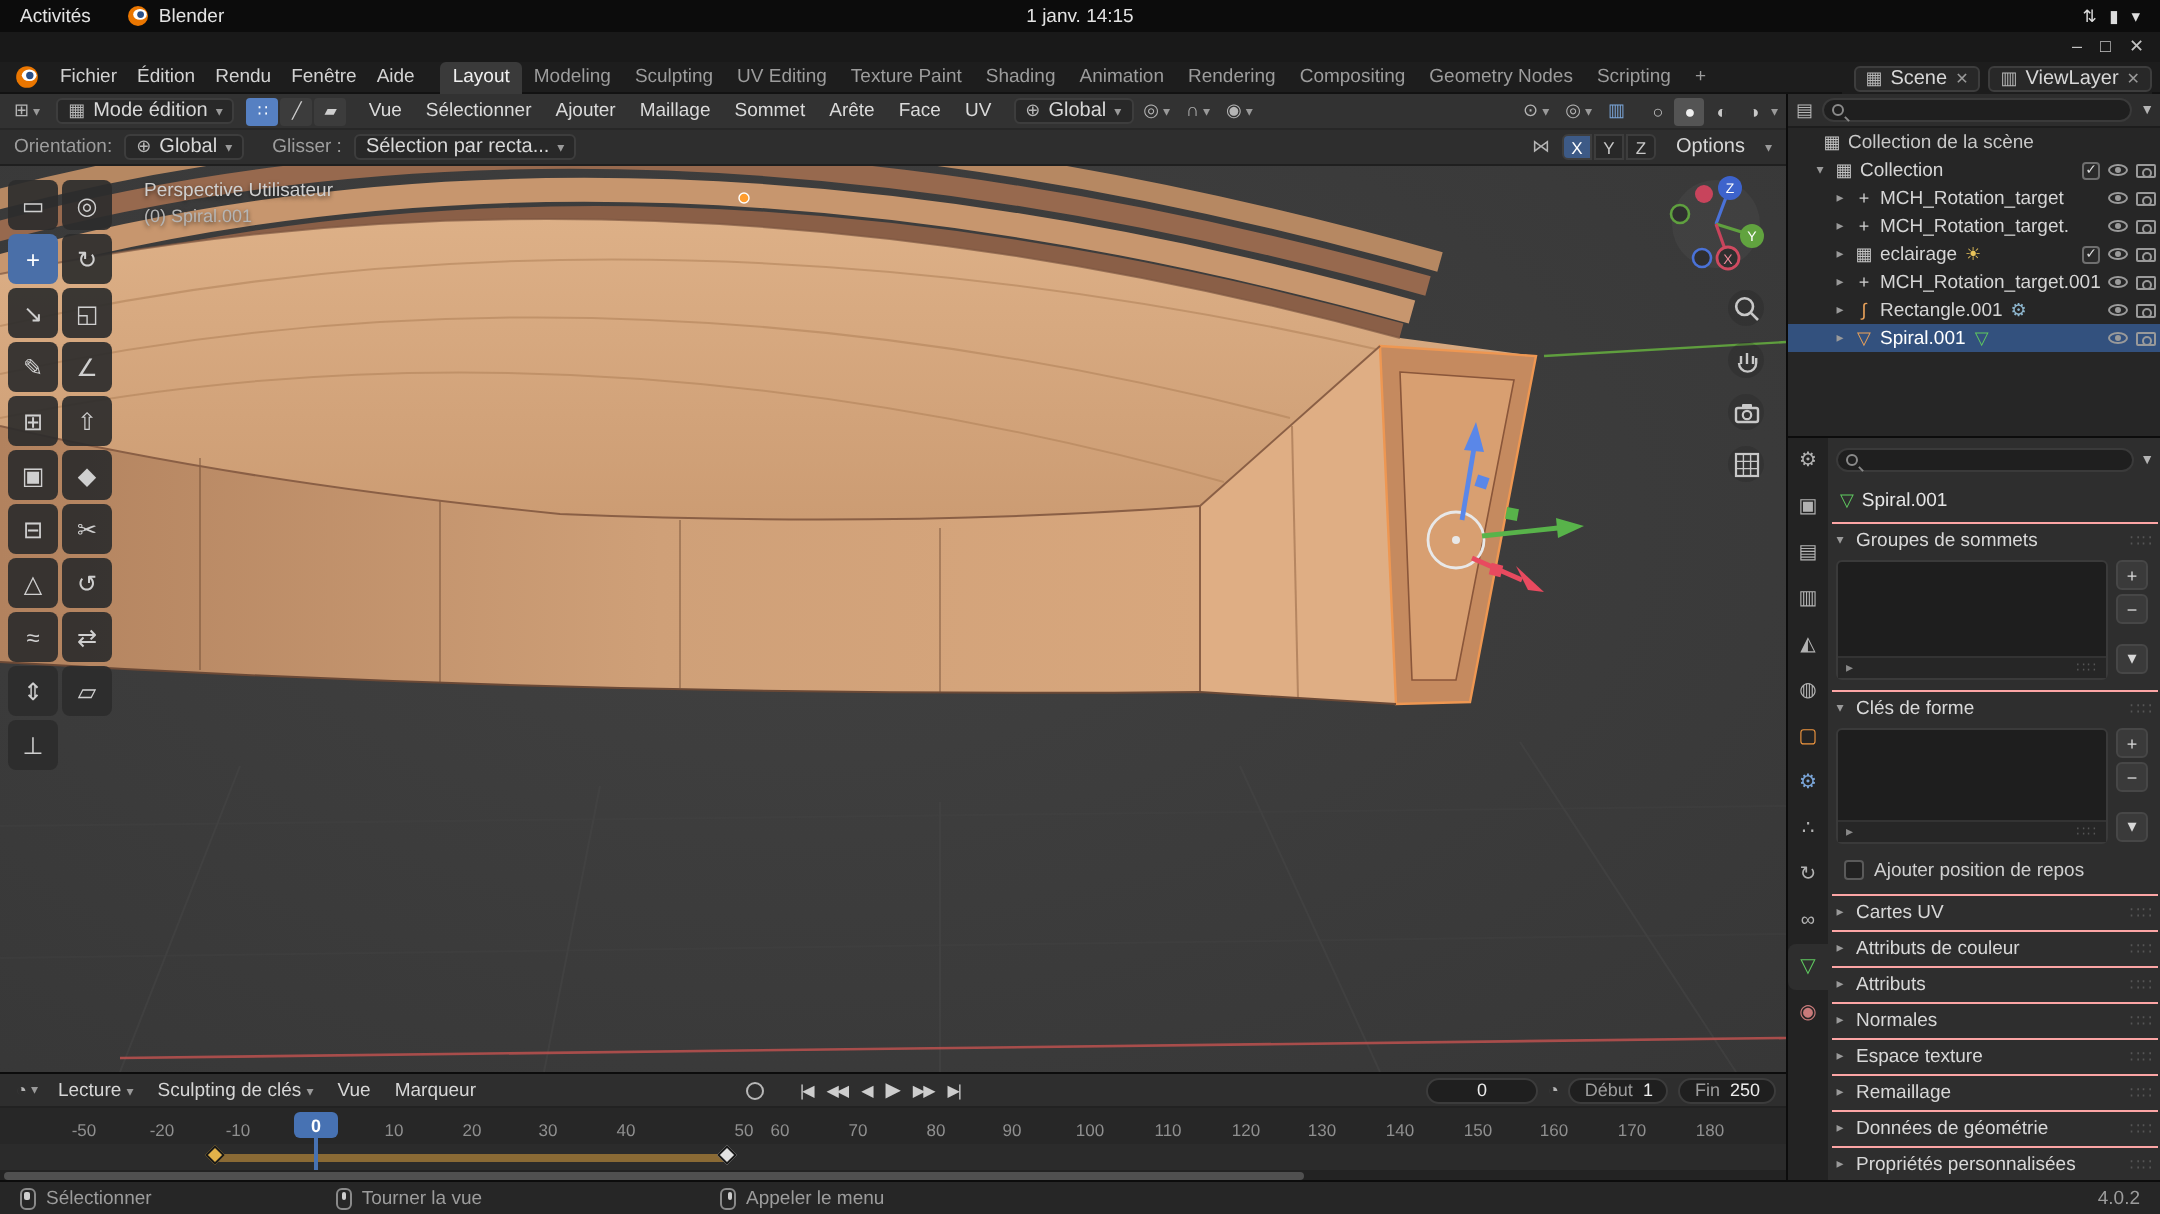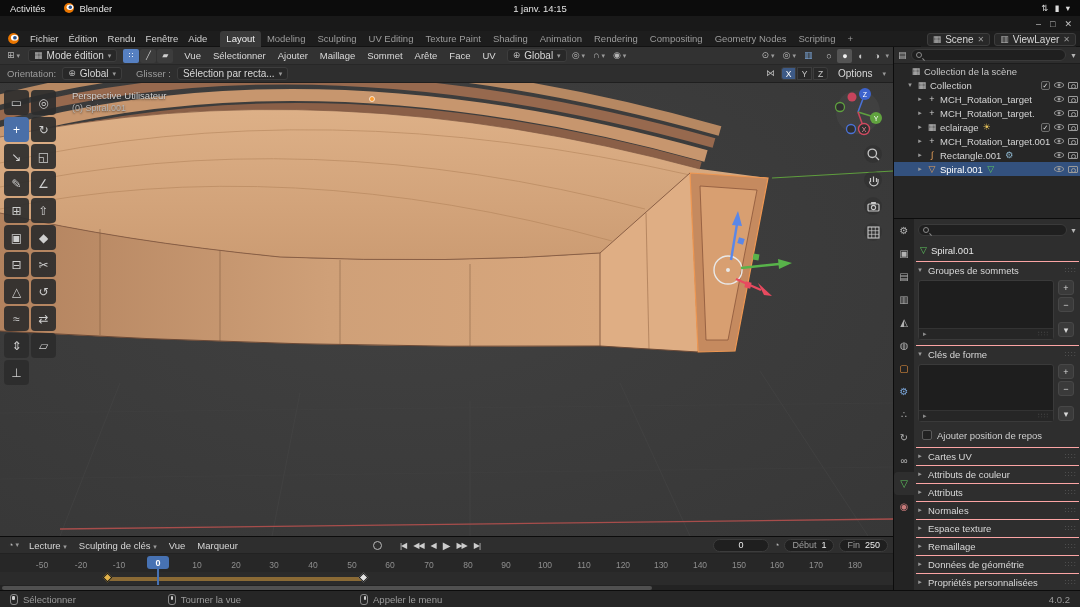--- a/index.html
+++ b/index.html
@@ -471,21 +471,21 @@
       </div>
       <div id="tl-ruler">
         <span class="tick" style="left:42px">-50</span>
         <span class="tick" style="left:81px">-20</span>
         <span class="tick" style="left:119px">-10</span>
         <span class="tick" style="left:158px">0</span>
         <span class="tick" style="left:197px">10</span>
         <span class="tick" style="left:236px">20</span>
         <span class="tick" style="left:274px">30</span>
         <span class="tick" style="left:313px">40</span>
-        <span class="tick" style="left:352px">50</span>
+        <span class="tick" style="left:372px">50</span>
         <span class="tick" style="left:390px">60</span>
         <span class="tick" style="left:429px">70</span>
         <span class="tick" style="left:468px">80</span>
         <span class="tick" style="left:506px">90</span>
         <span class="tick" style="left:545px">100</span>
         <span class="tick" style="left:584px">110</span>
         <span class="tick" style="left:623px">120</span>
         <span class="tick" style="left:661px">130</span>
         <span class="tick" style="left:700px">140</span>
         <span class="tick" style="left:739px">150</span>

